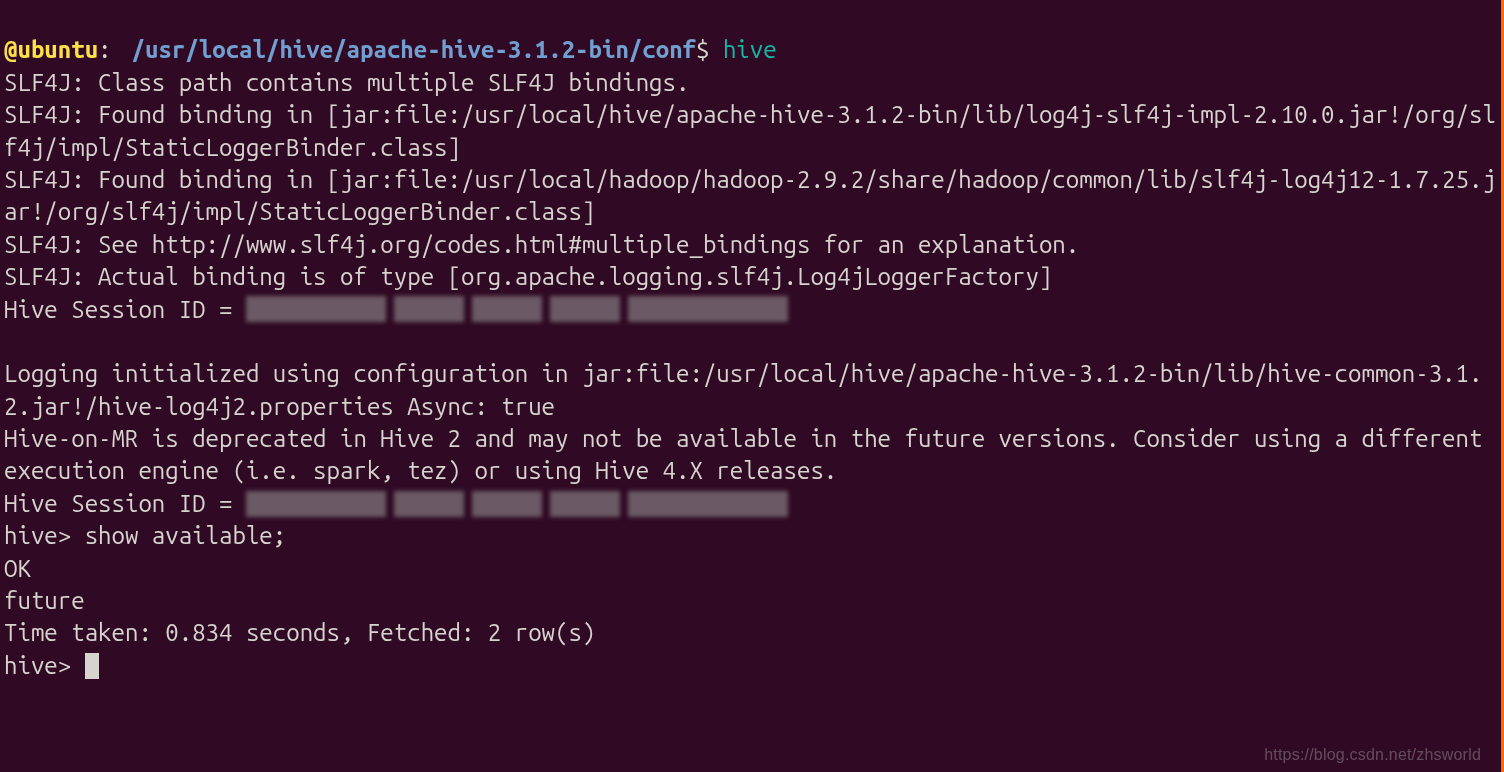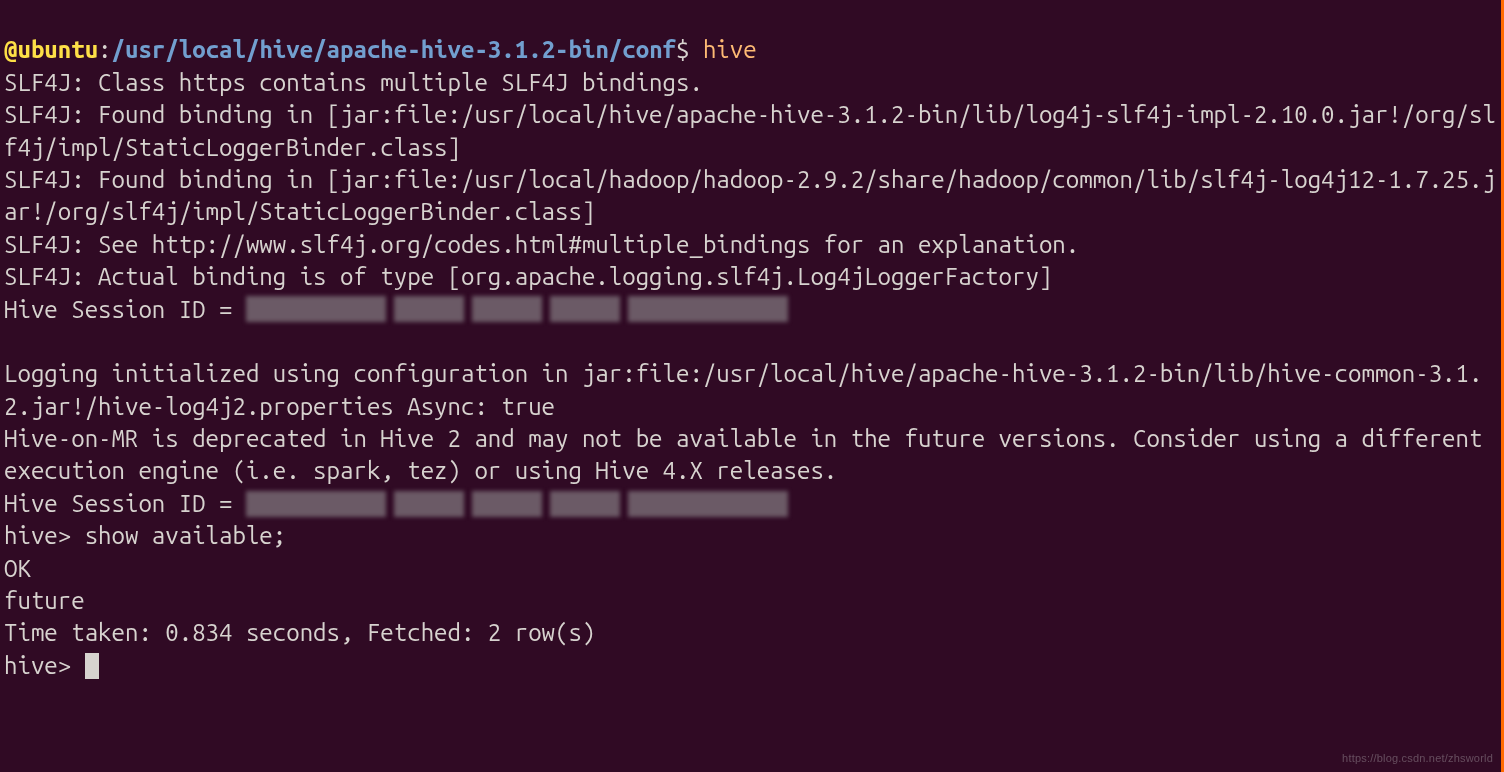--- a/index.html
+++ b/index.html
@@ -24,26 +24,27 @@
     white-space: pre-wrap;
     word-break: break-all;
   }
   .user-host {
     color: #fde047;
     font-weight: bold;
   }
   .path {
     color: #729fcf;
     font-weight: bold;
+    margin-left: 20px;
   }
   .dollar {
     color: #d7d3cf;
   }
   .cmd {
-    color: #fdba74;
+    color: #14b8a6;
   }
   .redact {
     display: inline-block;
     width: 640px;
     height: 26px;
     vertical-align: middle;
     position: relative;
     top: -2px;
   }
   .redact .blk {
@@ -55,34 +56,34 @@
   }
   .cursor {
     display: inline-block;
     width: 14px;
     height: 26px;
     background: #d7d3cf;
     vertical-align: text-bottom;
   }
   .watermark {
     position: absolute;
-    right: 8px;
+    right: 20px;
     bottom: 6px;
     color: rgba(200,200,200,0.35);
     font-family: Arial, sans-serif;
-    font-size: 11px;
+    font-size: 16px;
     letter-spacing: 0.2px;
   }
 </style>
 </head>
 <body>
 
 <div class="term">
 <span><span class="user-host">@ubuntu</span><span class="dollar">:</span><span class="path">/usr/local/hive/apache-hive-3.1.2-bin/conf</span><span class="dollar">$ </span><span class="cmd">hive</span></span>
-<span>SLF4J: Class https contains multiple SLF4J bindings.</span>
+<span>SLF4J: Class path contains multiple SLF4J bindings.</span>
 <span>SLF4J: Found binding in [jar:file:/usr/local/hive/apache-hive-3.1.2-bin/lib/log4j-slf4j-impl-2.10.0.jar!/org/slf4j/impl/StaticLoggerBinder.class]</span>
 <span>SLF4J: Found binding in [jar:file:/usr/local/hadoop/hadoop-2.9.2/share/hadoop/common/lib/slf4j-log4j12-1.7.25.jar!/org/slf4j/impl/StaticLoggerBinder.class]</span>
 <span>SLF4J: See http://www.slf4j.org/codes.html#multiple_bindings for an explanation.</span>
 <span>SLF4J: Actual binding is of type [org.apache.logging.slf4j.Log4jLoggerFactory]</span>
 <span><span>Hive Session ID = </span><span class="redact"><span class="blk" style="width:140px"></span><span class="blk" style="width:70px"></span><span class="blk" style="width:70px"></span><span class="blk" style="width:70px"></span><span class="blk" style="width:160px"></span></span></span>
 <span></span>
 <span>Logging initialized using configuration in jar:file:/usr/local/hive/apache-hive-3.1.2-bin/lib/hive-common-3.1.2.jar!/hive-log4j2.properties Async: true</span>
 <span>Hive-on-MR is deprecated in Hive 2 and may not be available in the future versions. Consider using a different execution engine (i.e. spark, tez) or using Hive 4.X releases.</span>
 <span><span>Hive Session ID = </span><span class="redact"><span class="blk" style="width:140px"></span><span class="blk" style="width:70px"></span><span class="blk" style="width:70px"></span><span class="blk" style="width:70px"></span><span class="blk" style="width:160px"></span></span></span>
 <span><span>hive&gt; </span><span>show available;</span></span>

